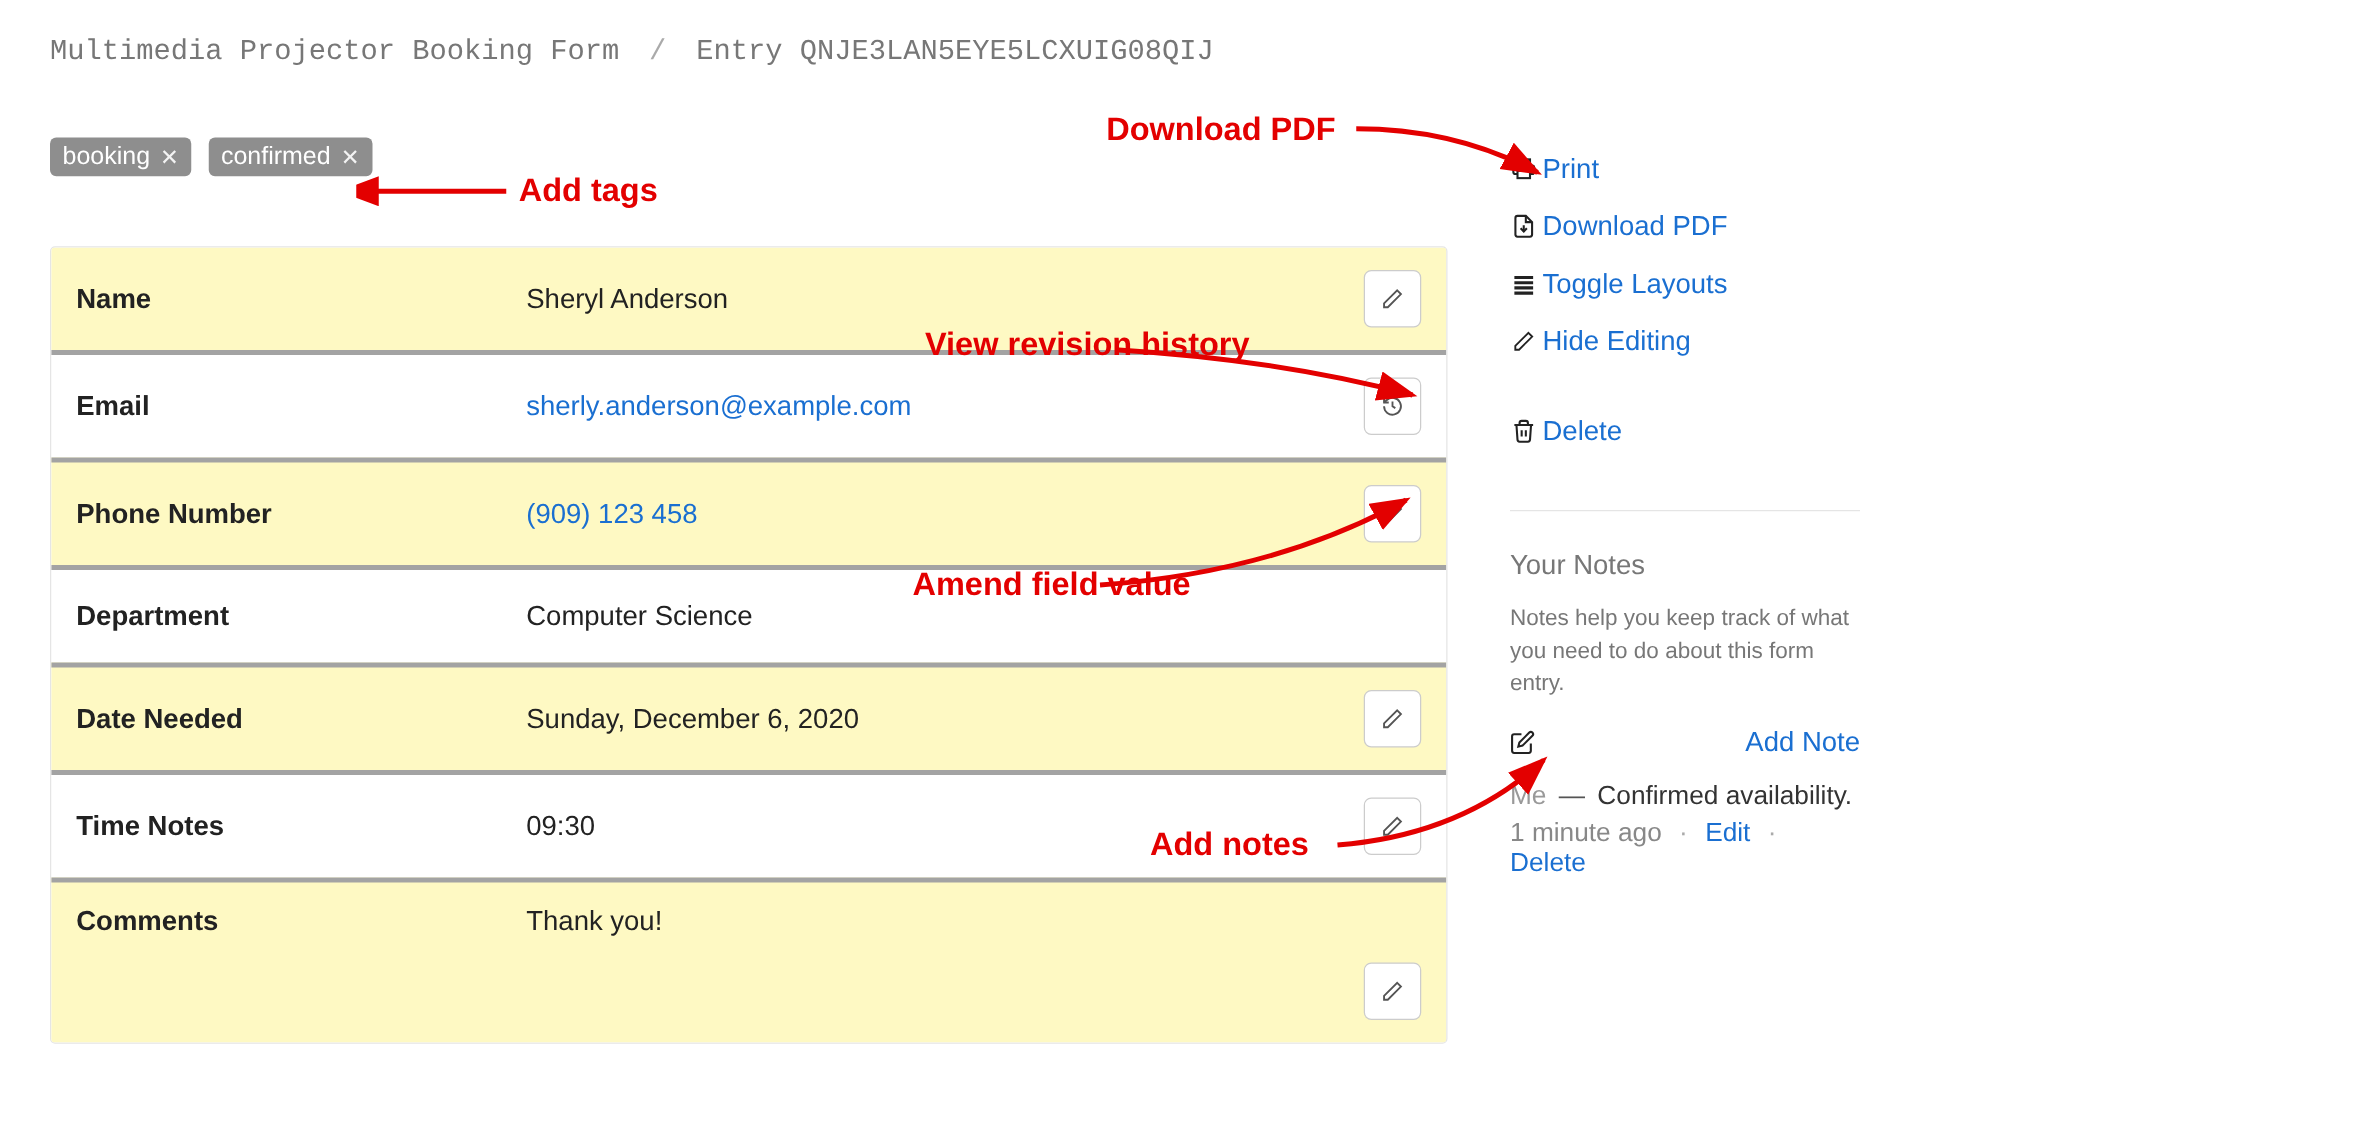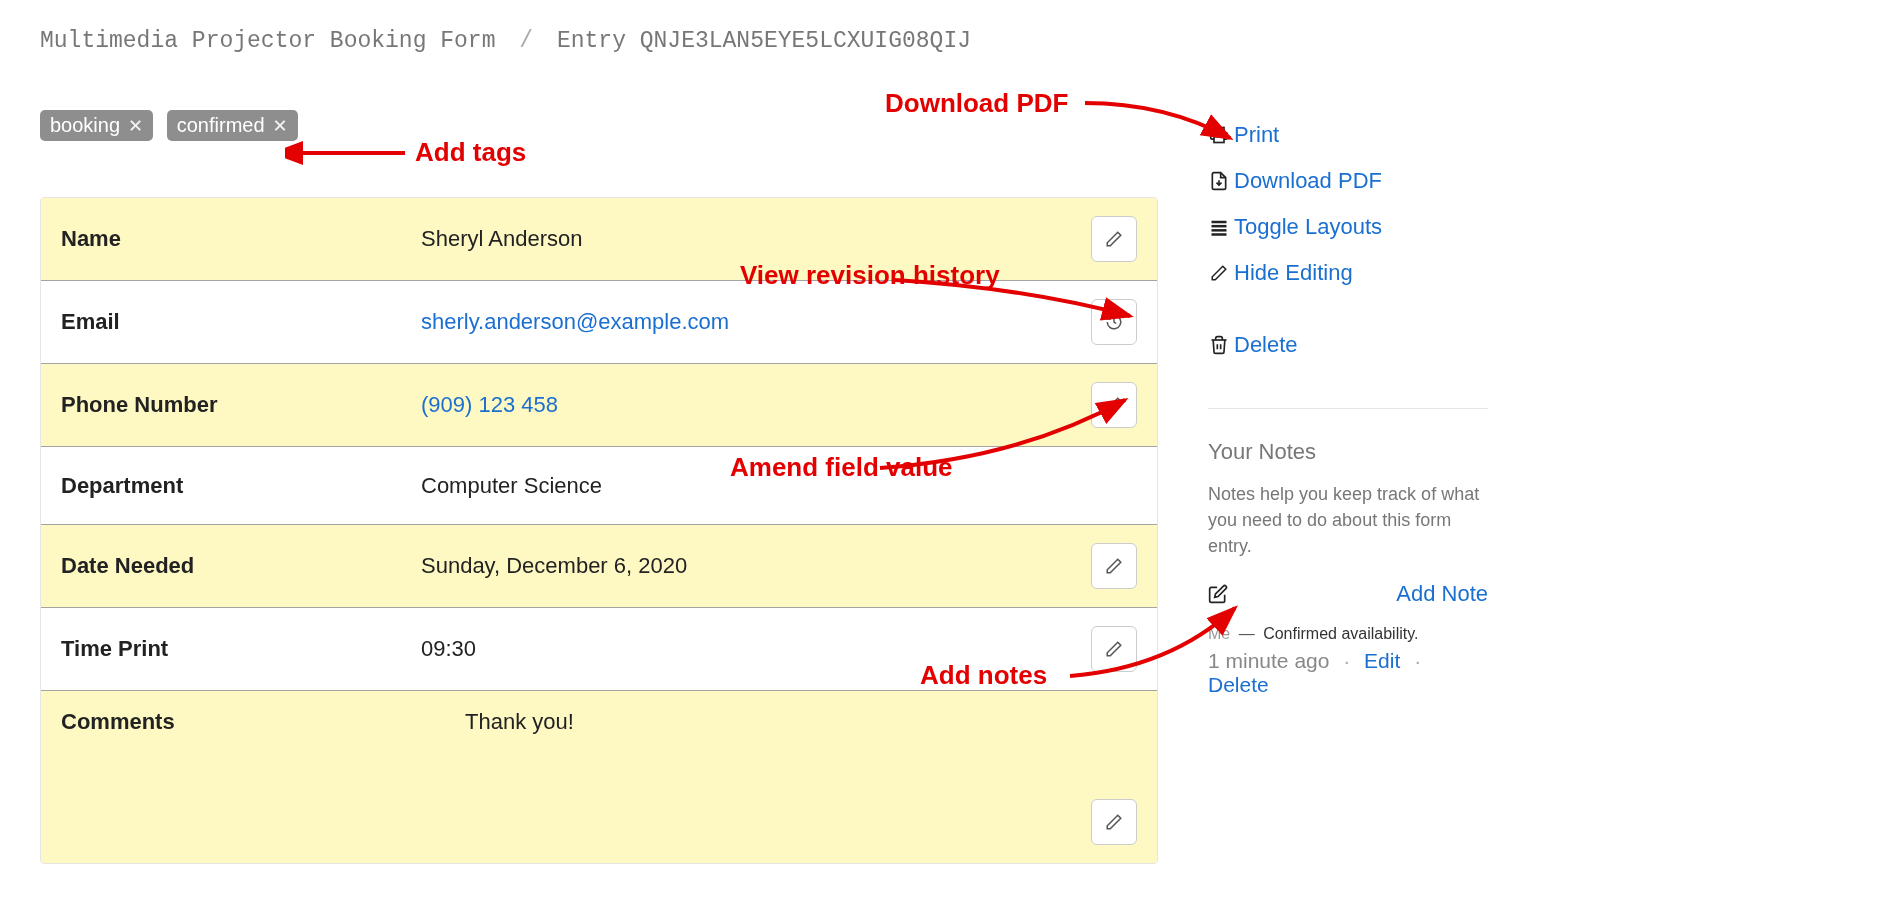--- a/index.html
+++ b/index.html
@@ -50,21 +50,21 @@
 
     
     .entry-table {
       border: 1px solid #e5e5e5;
       border-radius: 4px;
       overflow: hidden;
     }
     .row {
       display: flex;
       align-items: center;
-      border-top: 1px solid #a3a3a3;
+      border-top: 4px solid #a3a3a3;
       min-height: 78px;
       padding: 18px 20px;
     }
     .row:first-child { border-top: none; }
     .row.shaded { background: #fef9c3; }
     .row .label {
       width: 360px;
       font-weight: 700;
       font-size: 22px;
       color: #222;
@@ -87,21 +87,20 @@
       background: #fff;
       display: flex;
       align-items: center;
       justify-content: center;
       cursor: pointer;
       color: #555;
     }
     .row.tall-extra {
       flex-wrap: wrap;
       align-items: flex-end;
-      gap: 44px;
     }
     .row.tall-extra .extra-btn-row {
       width: 100%;
       display: flex;
       justify-content: flex-end;
       margin-top: 20px;
     }
 
     
     .actions { margin-bottom: 40px; }
@@ -142,21 +141,21 @@
       display: flex;
       align-items: center;
       gap: 28px;
       color: #1a6fd1;
       font-size: 22px;
       cursor: pointer;
       margin-bottom: 18px;
       justify-content: space-between;
     }
     .add-note-link .icon { color: #222; }
-    .note-entry { font-size: 16px; }
+    .note-entry { font-size: 21px; }
     .note-entry .author { color: #999; }
     .note-entry .dash { color: #555; margin: 0 4px; }
     .note-meta {
       margin-top: 6px;
       color: #888;
       font-size: 21px;
     }
     .note-meta .dot { margin: 0 8px; color: #aaa; }
     .note-meta a { color: #1a6fd1; cursor: pointer; }
 
@@ -245,21 +244,21 @@
           <div class="label">Date Needed</div>
           <div class="value">Sunday, December 6, 2020</div>
           <button class="action-btn">
             <svg width="18" height="18" viewBox="0 0 24 24" fill="none" stroke="currentColor" stroke-width="2">
                 <path d="M17 3l4 4L7 21H3v-4L17 3z"></path>
               </svg>
           </button>
         </div>
 
         <div class="row">
-          <div class="label">Time Print</div>
+          <div class="label">Time Notes</div>
           <div class="value">09:30</div>
           <button class="action-btn">
             <svg width="18" height="18" viewBox="0 0 24 24" fill="none" stroke="currentColor" stroke-width="2">
                 <path d="M17 3l4 4L7 21H3v-4L17 3z"></path>
               </svg>
           </button>
         </div>
 
         <div class="row shaded tall-extra">
           <div class="label">Comments</div>

